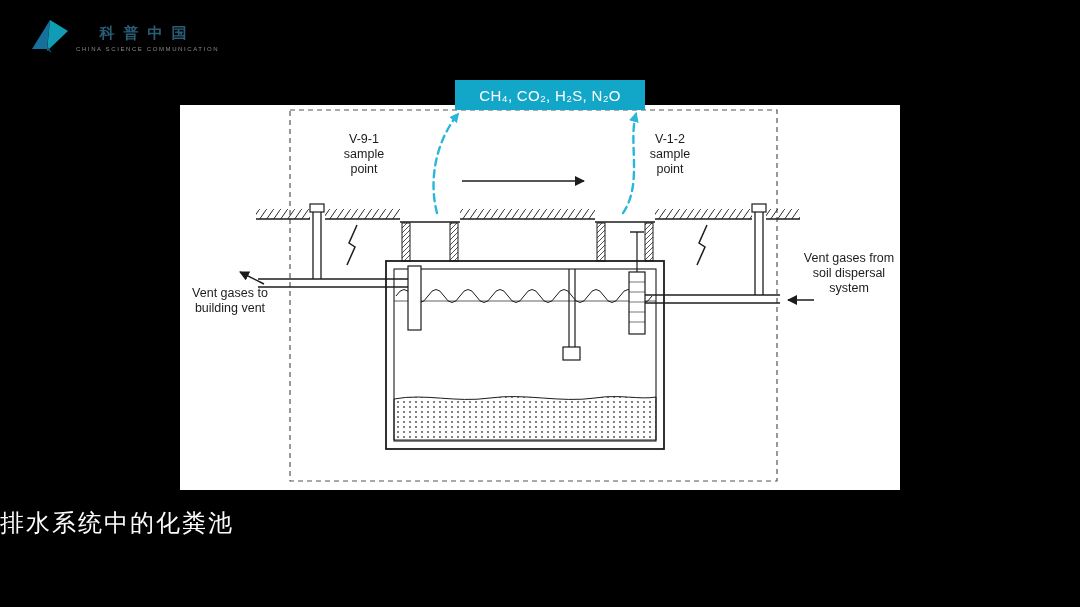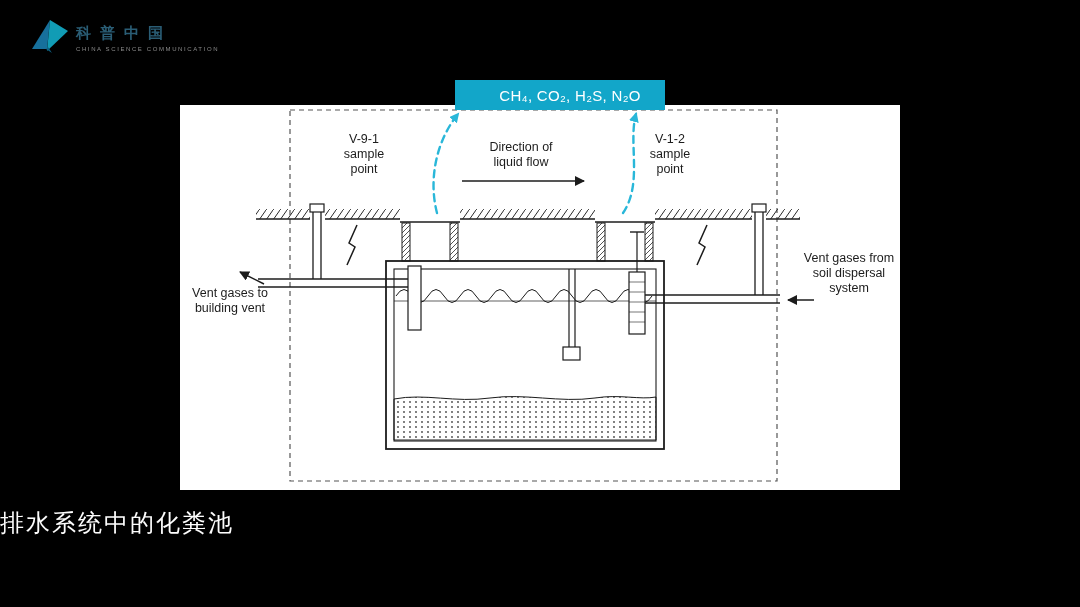--- a/index.html
+++ b/index.html
@@ -5,30 +5,30 @@
   html,body{margin:0;padding:0;background:#000;}
   body{width:1080px;height:607px;overflow:hidden;font-family:"Liberation Sans",sans-serif;}
   .stage{position:relative;width:1080px;height:607px;background:#000;}
 
   .panel{position:absolute;left:180px;top:105px;width:720px;height:385px;background:#ffffff;}
 
   svg.overlay{position:absolute;left:0;top:0;width:1080px;height:607px;pointer-events:none;}
 
   .gasbox{position:absolute;left:455px;top:80px;width:190px;height:30px;background:#12a6c9;
           color:#fff;display:flex;align-items:center;justify-content:center;
-          font-size:15px;letter-spacing:.3px;z-index:5;padding-left:20px;}
+          font-size:15px;letter-spacing:.3px;z-index:5;}
 
   .label{position:absolute;color:#1c1c1c;font-size:12.5px;line-height:1.18;text-align:center;
          white-space:pre-line;z-index:4;}
 
   .caption{position:absolute;left:0;top:507px;width:100%;color:#fdfdfd;
            font-size:24px;letter-spacing:2px;font-weight:500;}
 
   .logo-top{position:absolute;left:28px;top:18px;display:flex;align-items:flex-start;}
-  .logo-top .txt{margin-left:8px;padding-top:6px;}
+  .logo-top .txt{margin-left:8px;padding-top:6px;text-align:center;}
   .logo-top .cn{font-size:15px;font-weight:bold;color:#2a5d75;letter-spacing:9px;white-space:nowrap;}
   .logo-top .en{font-size:6px;color:#8a8a8a;letter-spacing:1.6px;margin-top:3px;white-space:nowrap;}
 
   .logo-bottom{position:absolute;left:928px;top:517px;width:125px;text-align:center;}
   .logo-bottom .bfly{margin:0 auto 1px auto;width:26px;height:20px;}
   .logo-bottom .cn{font-size:19px;font-weight:bold;letter-spacing:1px;white-space:nowrap;
         background:linear-gradient(90deg,#ef3a8f,#c44bd9);
         -webkit-background-clip:text;background-clip:text;color:#e0318f;
         -webkit-text-fill-color:transparent;}
   .logo-bottom .en{font-size:6px;color:#d95fae;letter-spacing:2px;margin-top:2px;white-space:nowrap;}
@@ -154,22 +154,20 @@
   </svg>
 
   <div class="gasbox">CH₄, CO₂, H₂S, N₂O</div>
 
   <div class="label" style="left:318px;top:132px;width:92px;">V-9-1
 sample
 point</div>
   <div class="label" style="left:624px;top:132px;width:92px;">V-1-2
 sample
 point</div>
-  <div class="label" style="left:462px;top:140px;width:118px;">Direction of
-liquid flow</div>
   <div class="label" style="left:180px;top:286px;width:100px;">Vent gases to
 building vent</div>
   <div class="label" style="left:796px;top:251px;width:106px;">Vent gases from
 soil dispersal
 system</div>
 
   <div class="caption">排水系统中的化粪池</div>
 
 
 </div>

